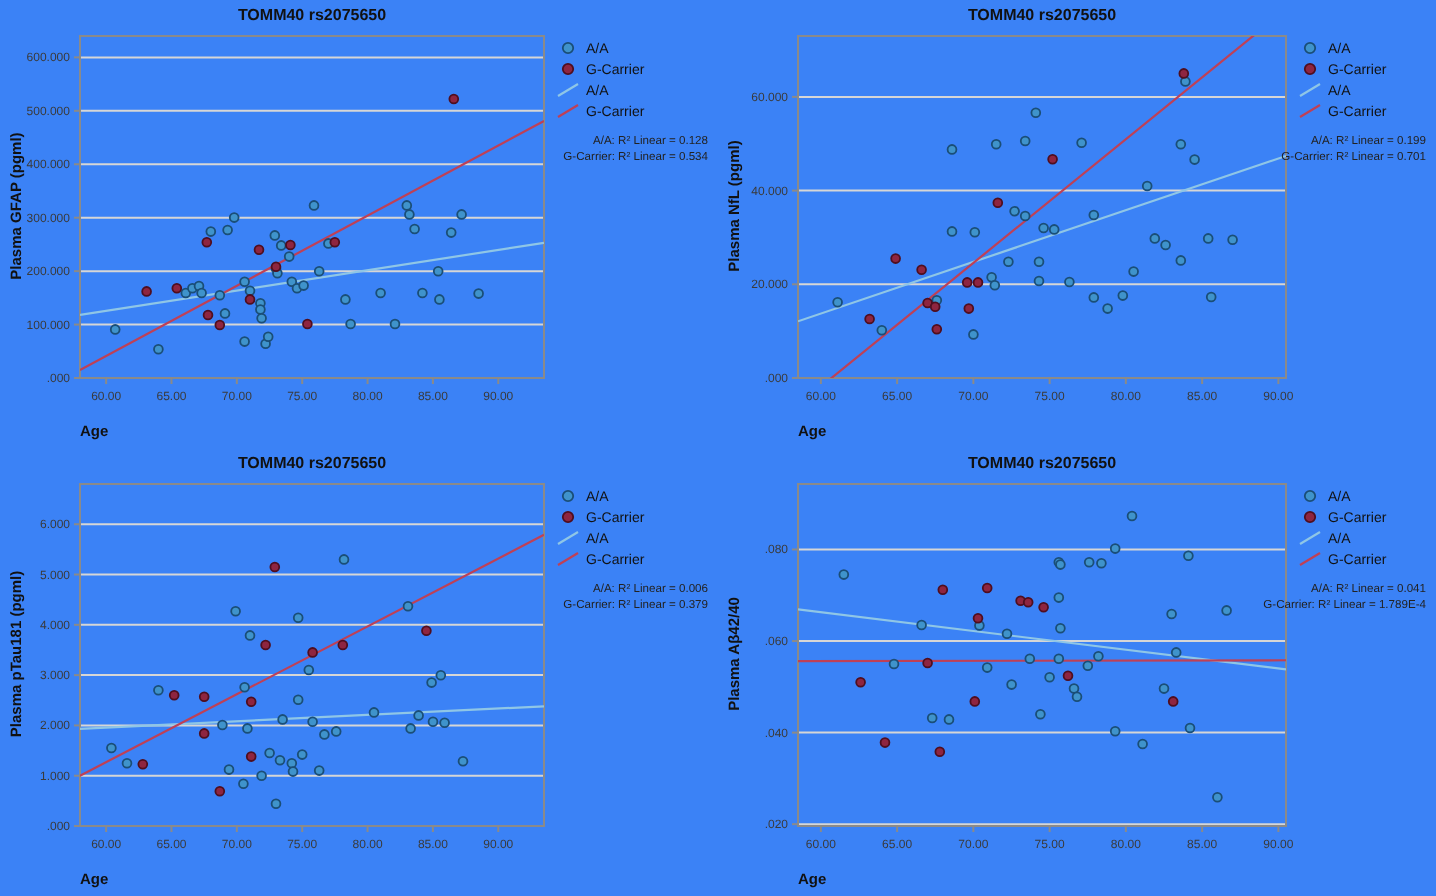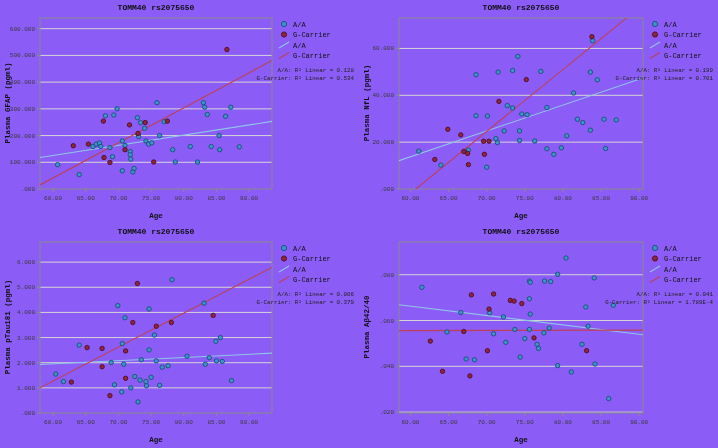--- a/index.html
+++ b/index.html
@@ -1,21 +1,21 @@
 <!DOCTYPE html>
 <html><head>
 <meta charset="utf-8">
 <style>
   html,body{margin:0;padding:0;}
   body{width:718px;height:448px;background:#ffffff;font-family:"Liberation Sans",sans-serif;}
   .grid{display:grid;grid-template-columns:359px 359px;grid-template-rows:224px 224px;width:718px;height:448px;}
-  .panel{position:relative;overflow:hidden;background:#8b5cf6;font-family:Liberation Mono, monospace;}
+  .panel{position:relative;overflow:hidden;background:#3b82f6;}
   .ptitle{position:absolute;top:3px;font-weight:bold;font-size:8px;color:#111;text-align:center;white-space:nowrap;}
   .ylab{position:absolute;top:103px;left:8px;transform:translate(-50%,-50%) rotate(-90deg);white-space:nowrap;font-weight:bold;font-size:7.5px;color:#111;}
-  .xlab{position:absolute;bottom:4px;font-weight:bold;font-size:7.5px;color:#111;text-align:center;margin-top:12px;}
+  .xlab{position:absolute;bottom:4px;font-weight:bold;font-size:7.5px;color:#111;text-align:left;margin-top:12px;}
   svg.plot{position:absolute;left:0;top:0;}
 </style>
 </head>
 <body>
 
 <div class="grid">
 
   <div class="panel">
     <div class="ptitle" style="left: 40px; width: 232px;">TOMM40 rs2075650</div>
     <div class="ylab">Plasma GFAP (pgml)</div>

